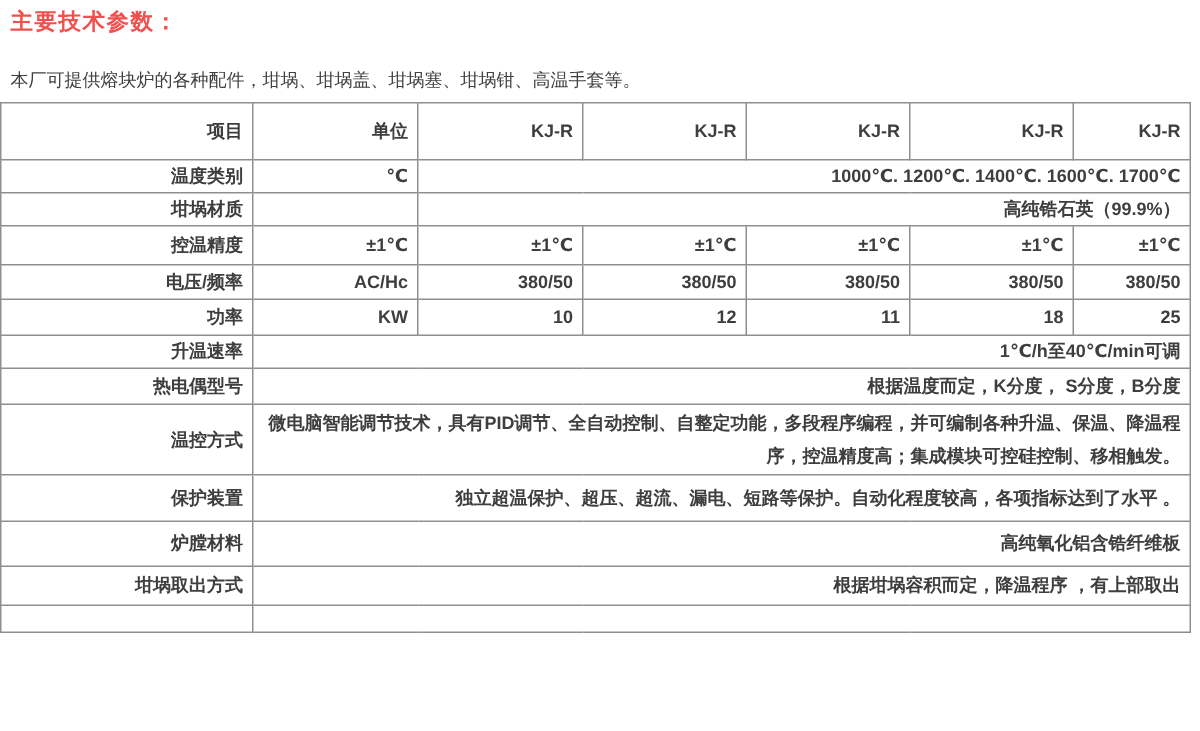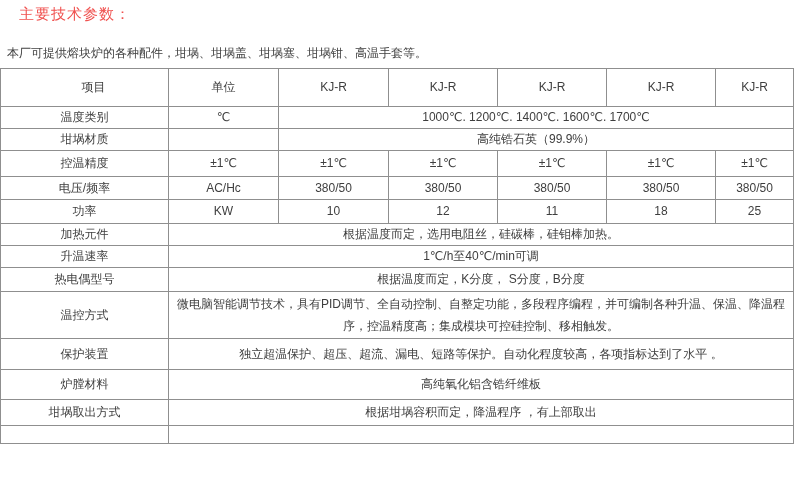--- a/index.html
+++ b/index.html
@@ -3,41 +3,41 @@
 <meta charset="utf-8">
 <style>
   html, body { margin: 0; padding: 0; }
   body {
     width: 800px; height: 487px; overflow: hidden;
     background: #ffffff;
     font-family: "Liberation Sans", "DejaVu Sans", sans-serif;
     color: #3e3e3e;
   }
   .page-title {
-    margin: 5px 0 0 19px;
-    font-size: 15px; font-weight: normal;
+    margin: 5px 0 0 7px;
+    font-size: 15px; font-weight: bold;
     color: #f0514f;
     letter-spacing: 1px;
   }
   .intro {
     margin: 23px 0 8px 7px;
     font-size: 12px; line-height: 13px;
     color: #404040;
   }
   table.specs {
     border-collapse: collapse;
     table-layout: fixed;
     width: 793px;
     margin-left: 0;
   }
   table.specs th, table.specs td {
     border: 1px solid #8f8f8f;
     font-size: 12px;
-    font-weight: normal;
-    text-align: center;
+    font-weight: bold;
+    text-align: right;
     vertical-align: middle;
     padding: 0 6px;
     overflow: hidden;
     line-height: 17px;
   }
   table.specs th.first { padding-left: 24px; }
   table.specs td.wrap { white-space: normal; margin-top: 37px; }
 </style>
 </head>
 <body>
@@ -102,24 +102,20 @@
     <tr style="height:24px">
       <td>功率</td>
       <td>KW</td>
       <td>10</td>
       <td>12</td>
       <td>11</td>
       <td>18</td>
       <td>25</td>
     </tr>
 
-    <tr style="height:22px">
-      <td>加热元件</td>
-      <td colspan="6">根据温度而定，选用电阻丝，硅碳棒，硅钼棒加热。</td>
-    </tr>
 
     <tr style="height:22px">
       <td>升温速率</td>
       <td colspan="6">1℃/h至40℃/min可调</td>
     </tr>
 
     <tr style="height:24px">
       <td>热电偶型号</td>
       <td colspan="6">根据温度而定，K分度， S分度，B分度</td>
     </tr>

